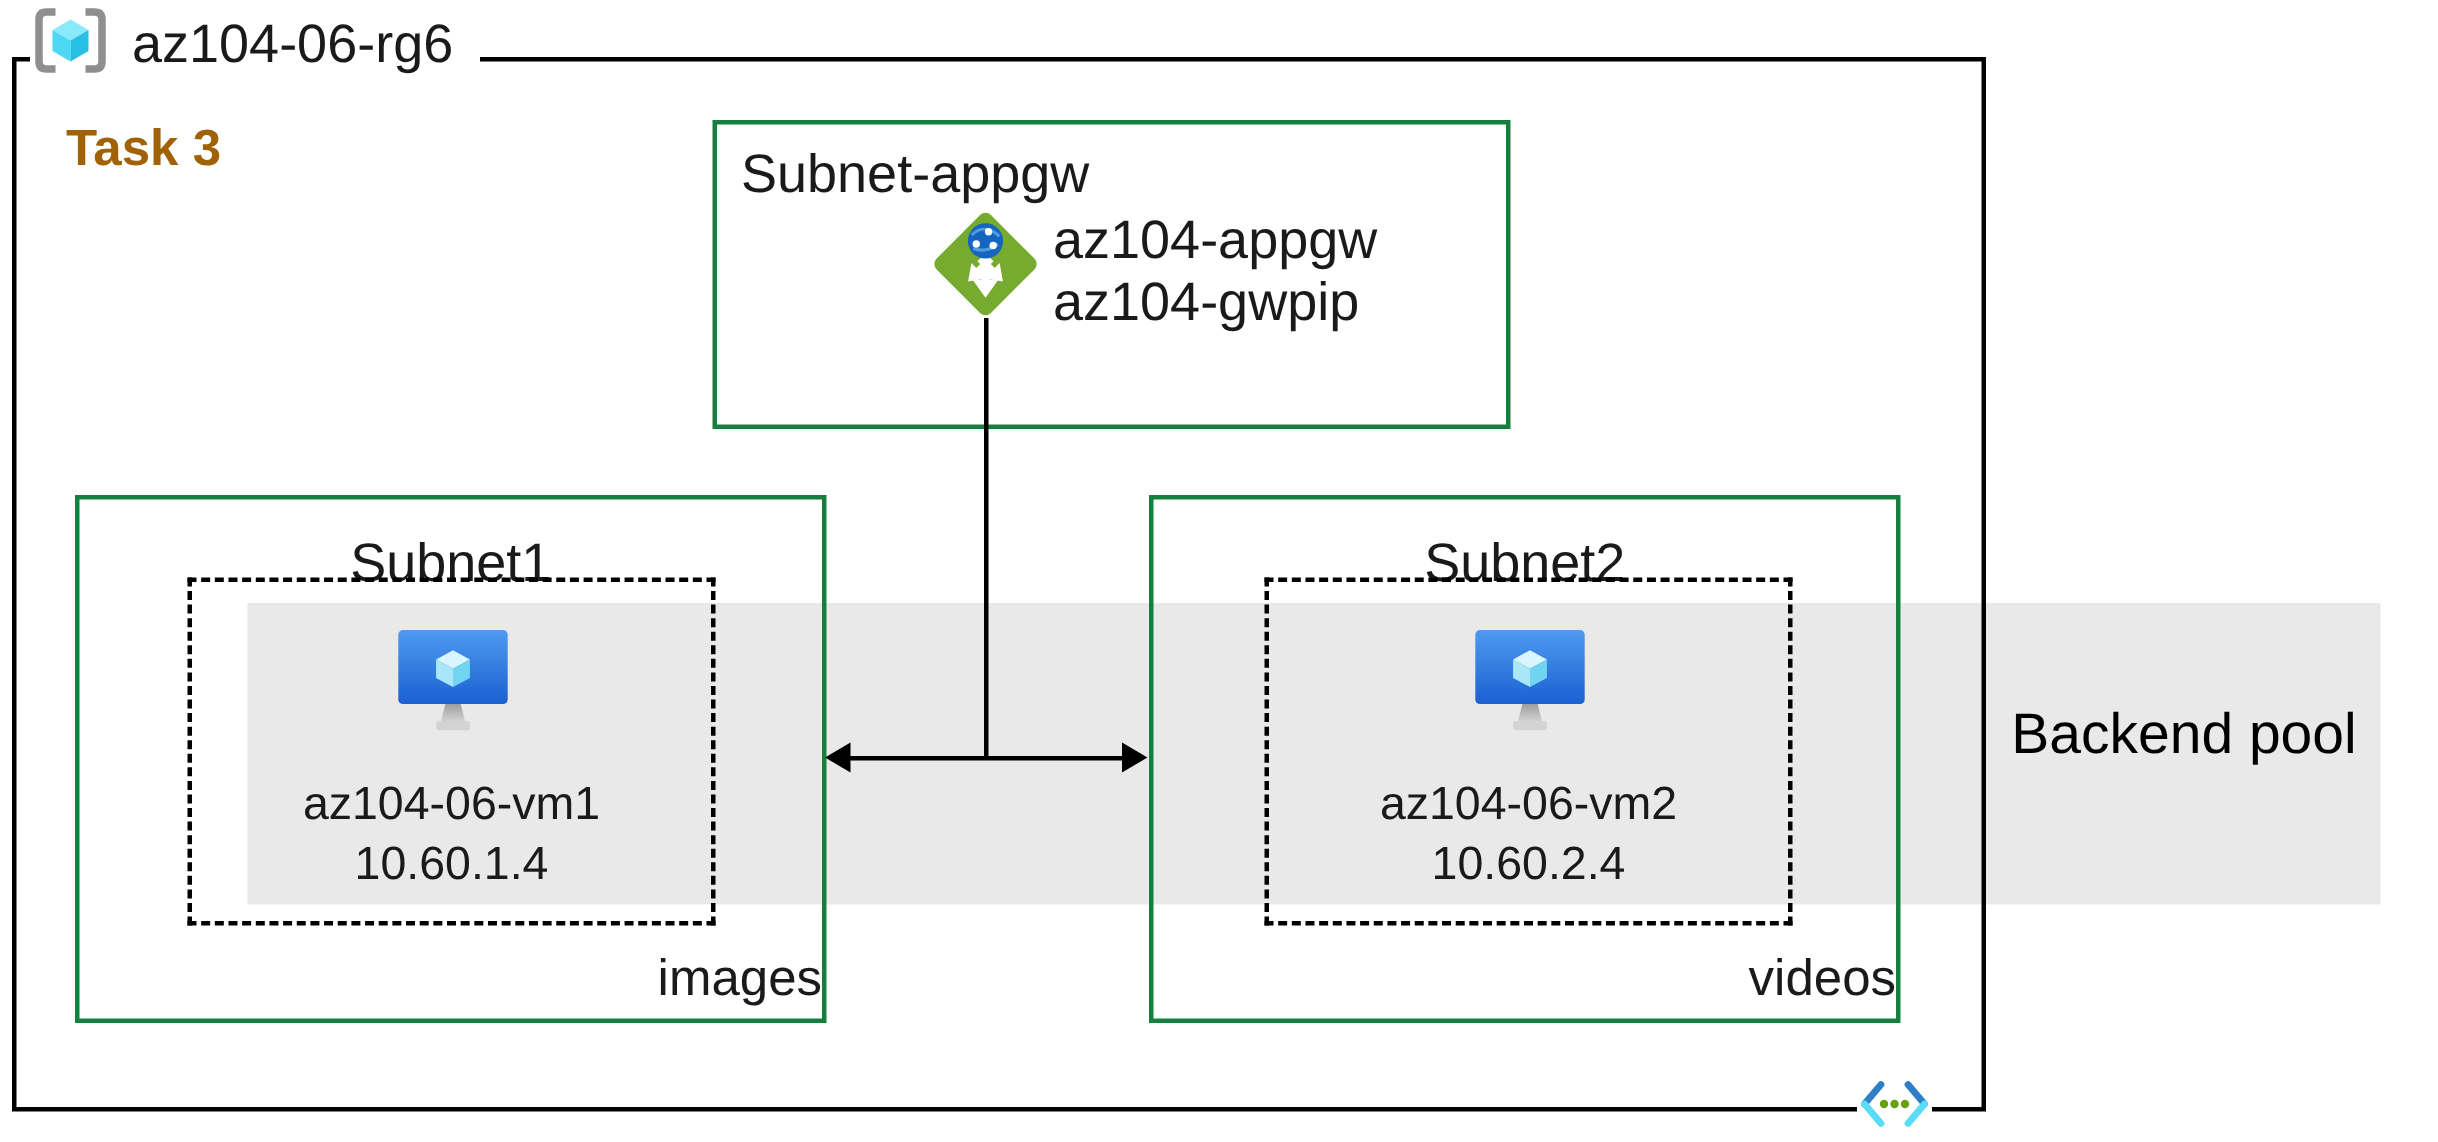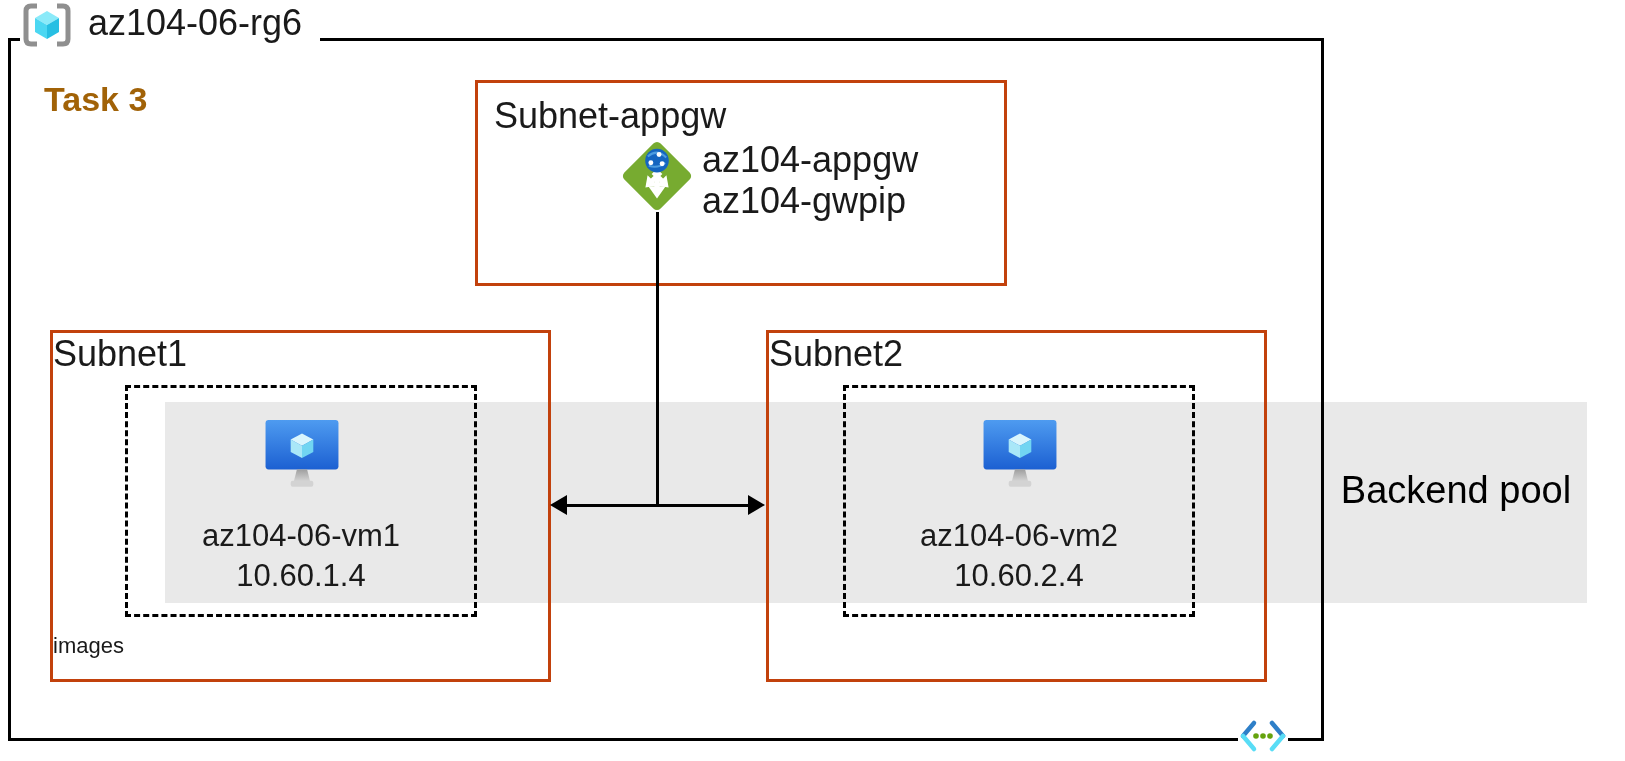--- a/index.html
+++ b/index.html
@@ -6,38 +6,38 @@
   .stage{
     position:relative;width:1625px;height:761px;background:#fff;overflow:hidden;
     font-family:"Liberation Sans","DejaVu Sans",sans-serif;color:#1a1a1a;
   }
   .abs{position:absolute;}
   
   .band{left:165px;top:402px;width:1422px;height:201px;background:#e9e9e9;z-index:1;}
   .band-label{left:1325px;top:469px;width:262px;text-align:center;font-size:38px;color:#000000;z-index:2;}
   
   .rg-box{left:8px;top:38px;width:1316px;height:703px;border:3px solid #000;box-sizing:border-box;background:transparent;z-index:2;}
-  .rg-header{left:20px;top:2px;height:54px;display:flex;gap:16px;background:#fff;padding:0 18px 0 2px;z-index:6;}
+  .rg-header{left:20px;top:2px;height:54px;display:flex;align-items:center;gap:16px;background:#fff;padding:0 18px 0 2px;z-index:6;}
   .rg-title{font-size:36px;color:#1a1a1a;white-space:nowrap;}
   .task-label{left:44px;top:80px;font-size:34px;font-weight:700;color:#a16207;z-index:3;}
   
-  .solid-box{border:3px solid #c2410c;box-sizing:border-box;background:transparent;z-index:3;}
+  .solid-box{border:3px solid #15803d;box-sizing:border-box;background:transparent;z-index:3;}
   .appgw-box{left:475px;top:80px;width:532px;height:206px;background:#fff;}
   .appgw-label{left:16px;top:12px;font-size:36px;}
   .appgw-icon{left:138px;top:52px;width:82px;height:82px;}
   .appgw-names{left:224px;top:56px;font-size:36px;line-height:41px;white-space:nowrap;}
   .subnet1{left:50px;top:330px;width:501px;height:352px;}
   .subnet2{left:766px;top:330px;width:501px;height:352px;}
-  .subnet-title{left:0;top:0;width:100%;font-size:36px;}
+  .subnet-title{left:0;top:21px;width:100%;text-align:center;font-size:36px;}
   .dashed-box{border:3px dashed #000;box-sizing:border-box;z-index:3;}
   .dash1{left:72px;top:52px;width:352px;height:232px;}
   .dash2{left:74px;top:52px;width:352px;height:232px;}
   .vm-icon{left:136px;top:30px;width:76px;height:74px;}
   .vm-text{left:0;top:128px;width:100%;text-align:center;font-size:31px;line-height:40px;}
-  .content-label{left:0;top:300px;width:100%;text-align:left;font-size:22px;}
+  .content-label{left:0;top:300px;width:100%;text-align:right;font-size:34px;}
   
   .vconn{left:656px;top:212px;width:3px;height:294px;background:#000;z-index:4;}
   .hline{left:565px;top:504px;width:186px;height:3px;background:#000;z-index:4;}
   .head-left{left:550px;top:495px;width:0;height:0;border-top:10px solid transparent;border-bottom:10px solid transparent;border-right:17px solid #000;z-index:4;}
   .head-right{left:748px;top:495px;width:0;height:0;border-top:10px solid transparent;border-bottom:10px solid transparent;border-left:17px solid #000;z-index:4;}
   
   .vnet-wrap{left:1238px;top:715px;width:50px;height:44px;background:#fff;display:flex;align-items:center;justify-content:center;z-index:5;}
 </style>
 </head>
 <body>
@@ -152,20 +152,21 @@
           <polygon points="37,27 48,21 48,33 37,39" fill="#71d5f2"></polygon>
           <polygon points="32,50 42,50 45,62 29,62" fill="url(#stand2)"></polygon>
           <rect x="26" y="61" width="22" height="6" rx="2" fill="#d3d3d3"></rect>
         </svg>
       </div>
       <div class="abs vm-text">
         <div>az104-06-vm2</div>
         <div>10.60.2.4</div>
       </div>
     </div>
+    <div class="abs content-label">videos</div>
   </div>
 
   <div class="abs vnet-wrap">
     <svg width="48" height="38" viewBox="0 0 48 38">
       <line x1="15" y1="5" x2="4" y2="18" stroke="#2e7fc8" stroke-width="4.5" stroke-linecap="round"></line>
       <line x1="4" y1="18" x2="15" y2="31" stroke="#59ddf6" stroke-width="4.5" stroke-linecap="round"></line>
       <line x1="33" y1="5" x2="44" y2="18" stroke="#2e7fc8" stroke-width="4.5" stroke-linecap="round"></line>
       <line x1="44" y1="18" x2="33" y2="31" stroke="#59ddf6" stroke-width="4.5" stroke-linecap="round"></line>
       <circle cx="17" cy="18" r="2.8" fill="#65a30d"></circle>
       <circle cx="24" cy="18" r="2.8" fill="#65a30d"></circle>

